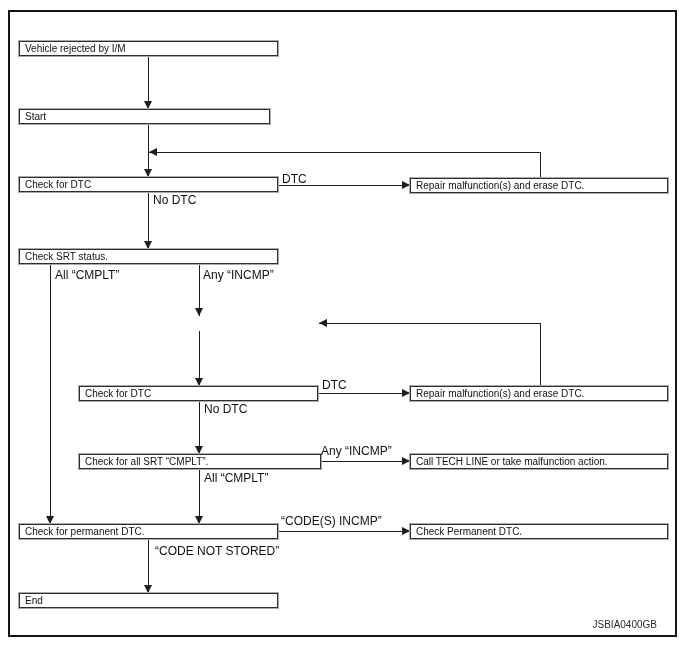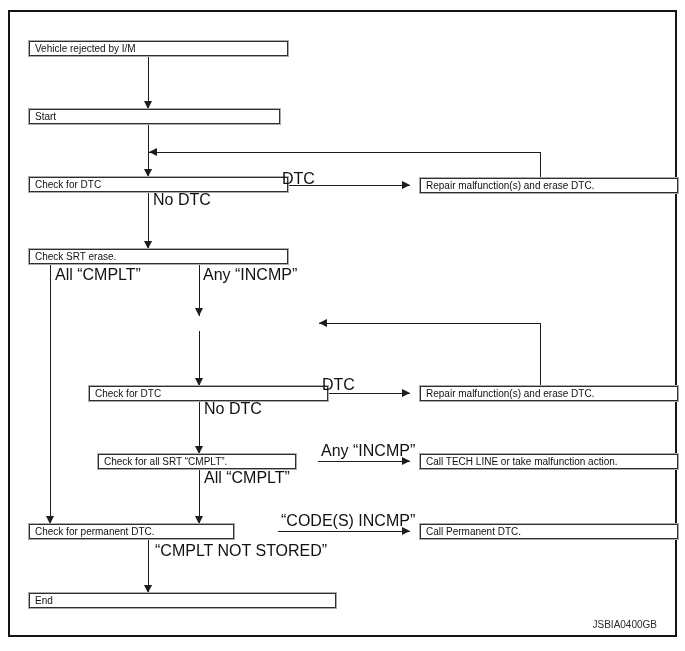--- a/index.html
+++ b/index.html
@@ -26,42 +26,41 @@
     background: #ffffff;
     border: 1px solid #2e2e2e;
     box-shadow: 0 0 0 1px #ababab;
     font-size: 10px;
     line-height: 13px;
     color: #111111;
     padding-left: 5px;
     white-space: nowrap;
     overflow: hidden;
     z-index: 3;
-    margin-left: 10px;
   }
   .hl { position: absolute; height: 1px; background: #1c1c1c; z-index: 1; }
   .vl { position: absolute; width: 1px; background: #1c1c1c; z-index: 1; }
   .arr-d {
     position: absolute; width: 0; height: 0; z-index: 2;
     border-left: 4px solid transparent; border-right: 4px solid transparent;
     border-top: 8px solid #1c1c1c;
   }
   .arr-r {
     position: absolute; width: 0; height: 0; z-index: 2;
     border-top: 4px solid transparent; border-bottom: 4px solid transparent;
     border-left: 8px solid #1c1c1c;
   }
   .arr-l {
     position: absolute; width: 0; height: 0; z-index: 2;
     border-top: 4px solid transparent; border-bottom: 4px solid transparent;
     border-right: 8px solid #1c1c1c;
   }
   .elabel {
     position: absolute;
-    font-size: 16px;
+    font-size: 12px;
     line-height: 10px;
     color: #111111;
     white-space: nowrap;
     z-index: 4;
   }
   .figcode {
     position: absolute;
     right: 28px; top: 620px;
     font-size: 10px;
     line-height: 9px;
@@ -72,29 +71,29 @@
 </head>
 <body>
 
 <div id="stage">
 
   <div class="frame"></div>
 
   <div class="box" style="left:19px;top:41px;width:259px">Vehicle rejected by I/M</div>
   <div class="box" style="left:19px;top:109px;width:251px">Start</div>
   <div class="box" style="left:19px;top:177px;width:259px">Check for DTC</div>
-  <div class="box" style="left:19px;top:249px;width:259px">Check SRT erase.</div>
+  <div class="box" style="left:19px;top:249px;width:259px">Check SRT status.</div>
   <div class="box" style="left:79px;top:386px;width:239px">Check for DTC</div>
-  <div class="box" style="left:88px;top:454px;width:198px">Check for all SRT “CMPLT”.</div>
-  <div class="box" style="left:19px;top:524px;width:205px">Check for permanent DTC.</div>
-  <div class="box" style="left:19px;top:593px;width:307px">End</div>
+  <div class="box" style="left:79px;top:454px;width:242px">Check for all SRT “CMPLT”.</div>
+  <div class="box" style="left:19px;top:524px;width:259px">Check for permanent DTC.</div>
+  <div class="box" style="left:19px;top:593px;width:259px">End</div>
   <div class="box" style="left:410px;top:178px;width:258px">Repair malfunction(s) and erase DTC.</div>
   <div class="box" style="left:410px;top:386px;width:258px">Repair malfunction(s) and erase DTC.</div>
   <div class="box" style="left:410px;top:454px;width:258px">Call TECH LINE or take malfunction action.</div>
-  <div class="box" style="left:410px;top:524px;width:258px">Call Permanent DTC.</div>
+  <div class="box" style="left:410px;top:524px;width:258px">Check Permanent DTC.</div>
 
   <div class="vl" style="left:148px;top:56px;height:53px"></div>
   <div class="vl" style="left:148px;top:124px;height:53px"></div>
   <div class="vl" style="left:148px;top:192px;height:58px"></div>
   <div class="vl" style="left:199px;top:264px;height:52px"></div>
   <div class="vl" style="left:199px;top:331px;height:55px"></div>
   <div class="vl" style="left:199px;top:401px;height:53px"></div>
   <div class="vl" style="left:199px;top:469px;height:55px"></div>
   <div class="vl" style="left:50px;top:264px;height:260px"></div>
   <div class="vl" style="left:148px;top:539px;height:54px"></div>
@@ -128,17 +127,17 @@
 
   <div class="elabel" style="left:282px;top:174px">DTC</div>
   <div class="elabel" style="left:153px;top:195px">No DTC</div>
   <div class="elabel" style="left:55px;top:270px">All “CMPLT”</div>
   <div class="elabel" style="left:203px;top:270px">Any “INCMP”</div>
   <div class="elabel" style="left:322px;top:380px">DTC</div>
   <div class="elabel" style="left:204px;top:404px">No DTC</div>
   <div class="elabel" style="left:321px;top:446px">Any “INCMP”</div>
   <div class="elabel" style="left:204px;top:473px">All “CMPLT”</div>
   <div class="elabel" style="left:281px;top:516px">“CODE(S) INCMP”</div>
-  <div class="elabel" style="left:155px;top:546px">“CMPLT NOT STORED”</div>
+  <div class="elabel" style="left:155px;top:546px">“CODE NOT STORED”</div>
 
   <div class="figcode">JSBIA0400GB</div>
 
 </div>
 
 </body></html>

